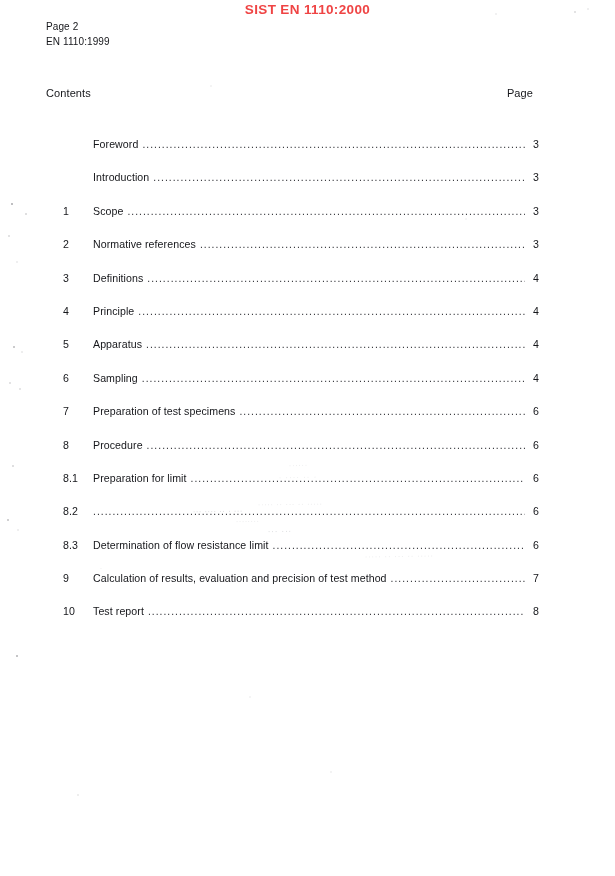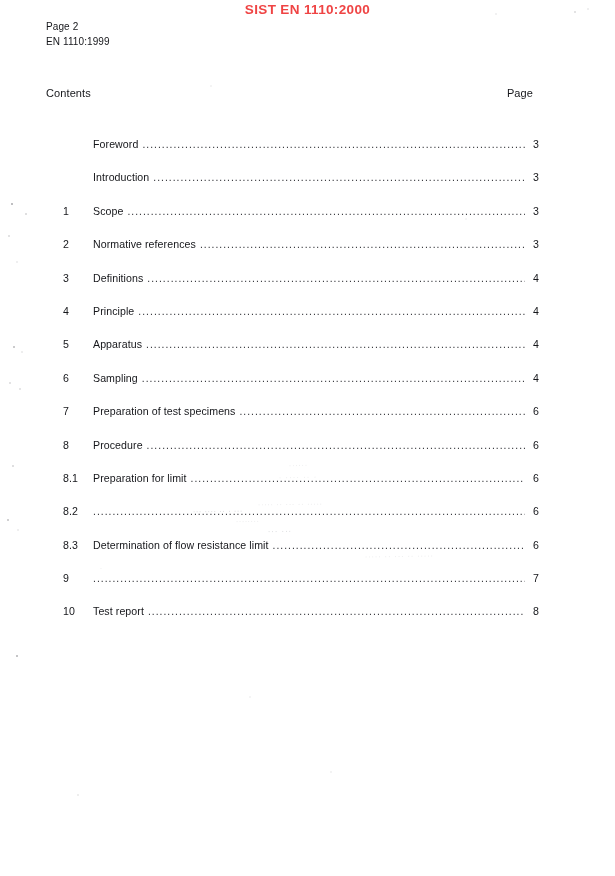--- a/index.html
+++ b/index.html
@@ -246,20 +246,21 @@
         <span class="toc-page">6</span>
       </div>
       <div class="toc-row">
         <span class="toc-num">8.3</span>
         <span class="toc-label">Determination of flow resistance limit</span>
         <span class="toc-dots">........................................................................................................................................................................................................</span>
         <span class="toc-page">6</span>
       </div>
       <div class="toc-row">
         <span class="toc-num">9</span>
+        <span class="toc-label">Calculation of results, evaluation and precision of test method</span>
         <span class="toc-dots">........................................................................................................................................................................................................</span>
         <span class="toc-page">7</span>
       </div>
       <div class="toc-row">
         <span class="toc-num">10</span>
         <span class="toc-label">Test report</span>
         <span class="toc-dots">........................................................................................................................................................................................................</span>
         <span class="toc-page">8</span>
       </div>
     </div>

